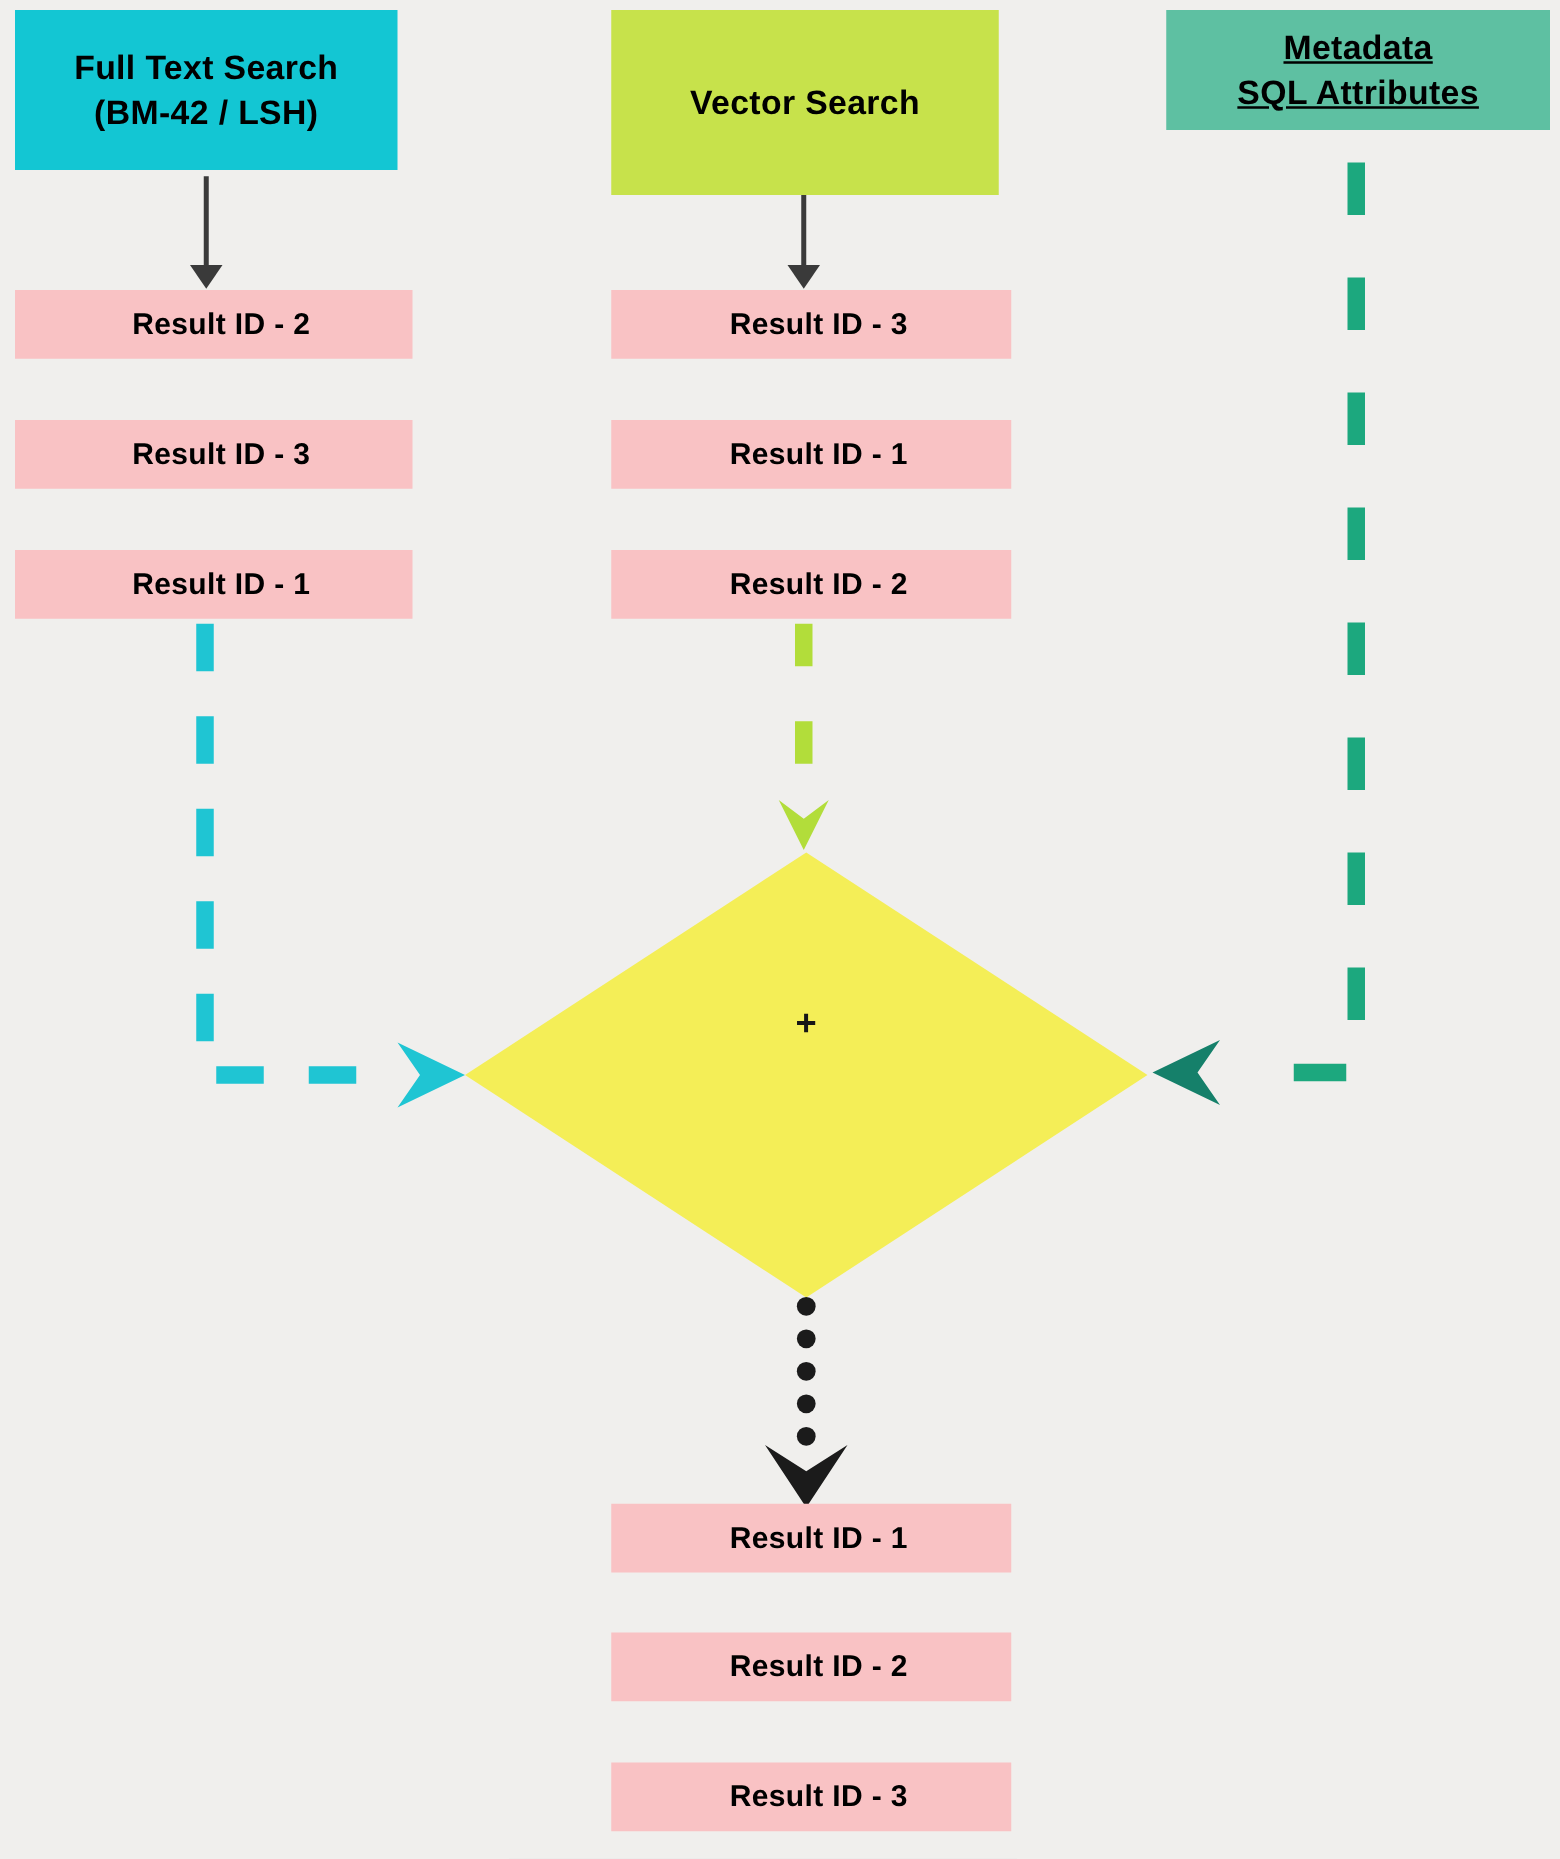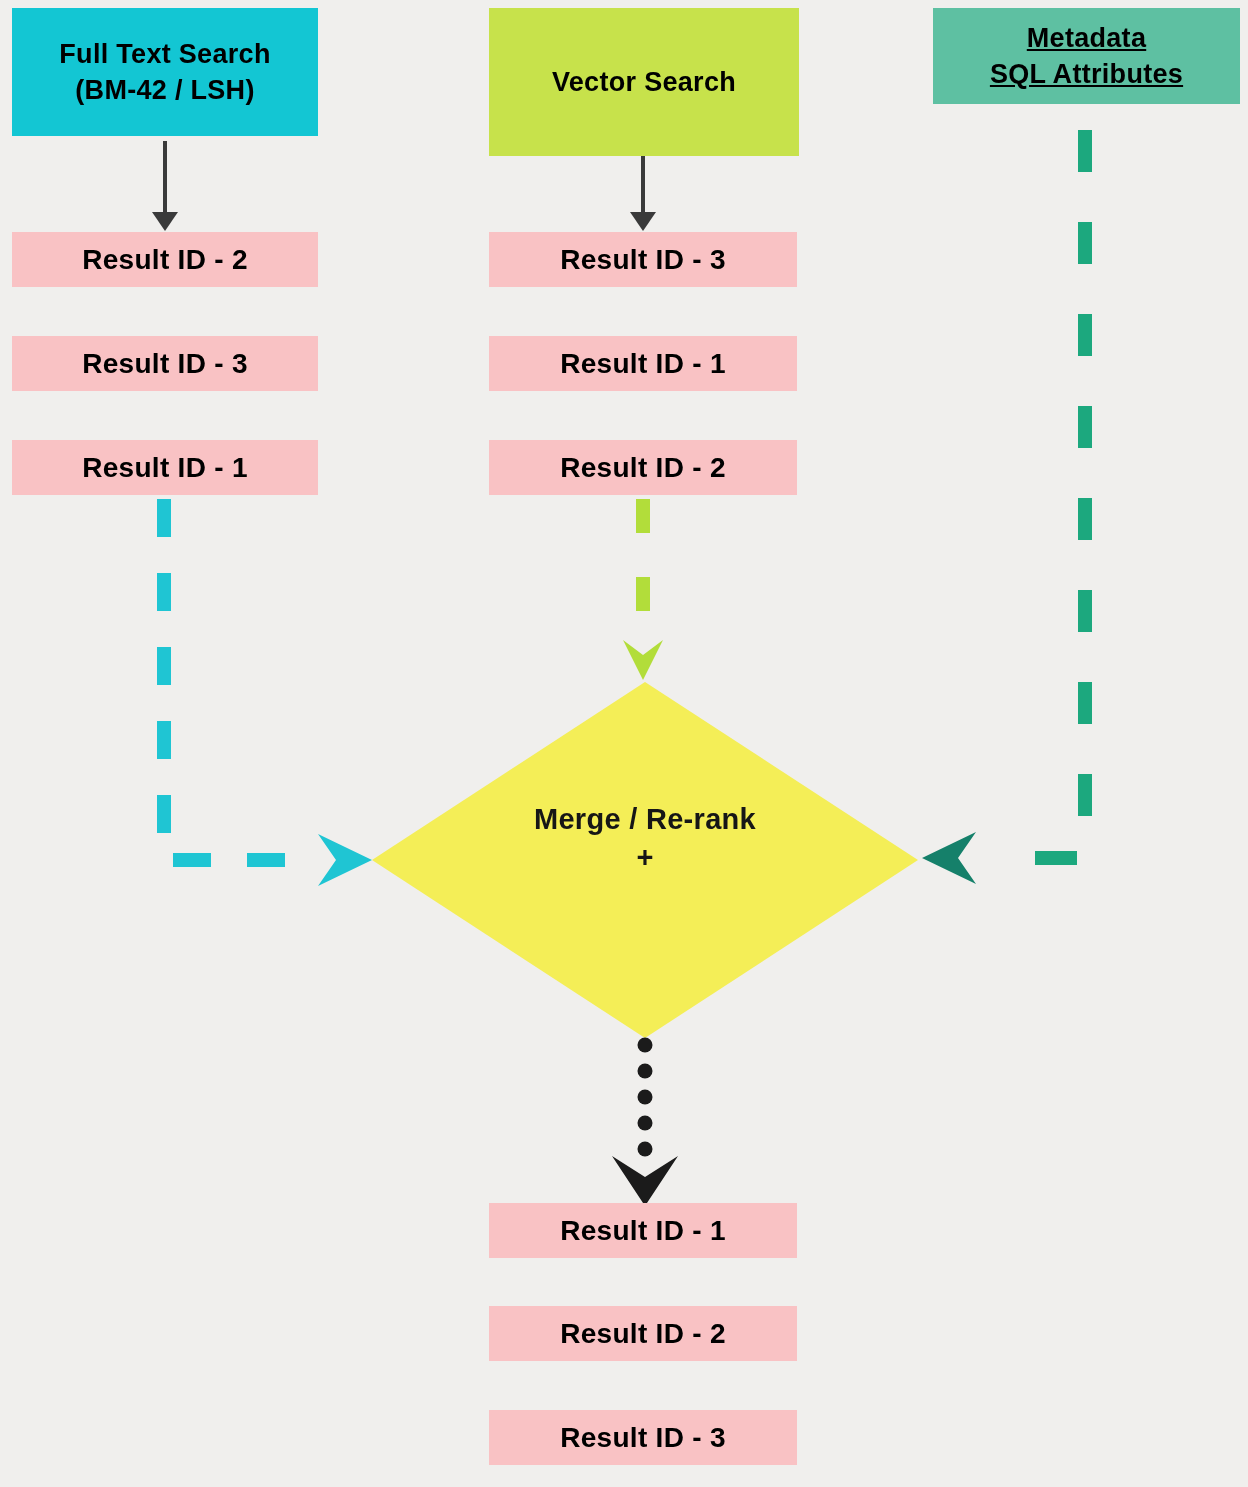--- a/index.html
+++ b/index.html
@@ -21,21 +21,21 @@
     display: flex;
     flex-direction: column;
     align-items: center;
     justify-content: center;
     text-align: center;
     color: #000000;
     font-weight: 700;
     letter-spacing: 0.3px;
   }
   .header-box { font-size: 27px; line-height: 36px; }
-  .result-box { width: 306px; height: 55px; font-size: 28px; }
+  .result-box { width: 306px; height: 55px; font-size: 24px; padding-left: 12px; }
   .diamond-label {
     position: absolute;
     left: 445px; top: 800px;
     width: 400px;
     text-align: center;
     color: #161616;
     font-weight: 600;
     font-size: 29px;
     line-height: 38px;
     letter-spacing: 0.3px;
@@ -99,21 +99,20 @@
     <span>Result ID - 3</span>
   </div>
   <div class="box result-box" style="left: 489px; top: 336px; width: 308px; background-color: rgb(249, 194, 196);">
     <span>Result ID - 1</span>
   </div>
   <div class="box result-box" style="left: 489px; top: 440px; width: 308px; background-color: rgb(249, 194, 196);">
     <span>Result ID - 2</span>
   </div>
 
   <div class="diamond-label">
-    <div>Merge / Re-rank</div>
     <div>+</div>
   </div>
 
   <div class="box result-box" style="left: 489px; top: 1203px; width: 308px; background-color: rgb(249, 194, 196);">
     <span>Result ID - 1</span>
   </div>
   <div class="box result-box" style="left: 489px; top: 1306px; width: 308px; background-color: rgb(249, 194, 196);">
     <span>Result ID - 2</span>
   </div>
   <div class="box result-box" style="left: 489px; top: 1410px; width: 308px; background-color: rgb(249, 194, 196);">

